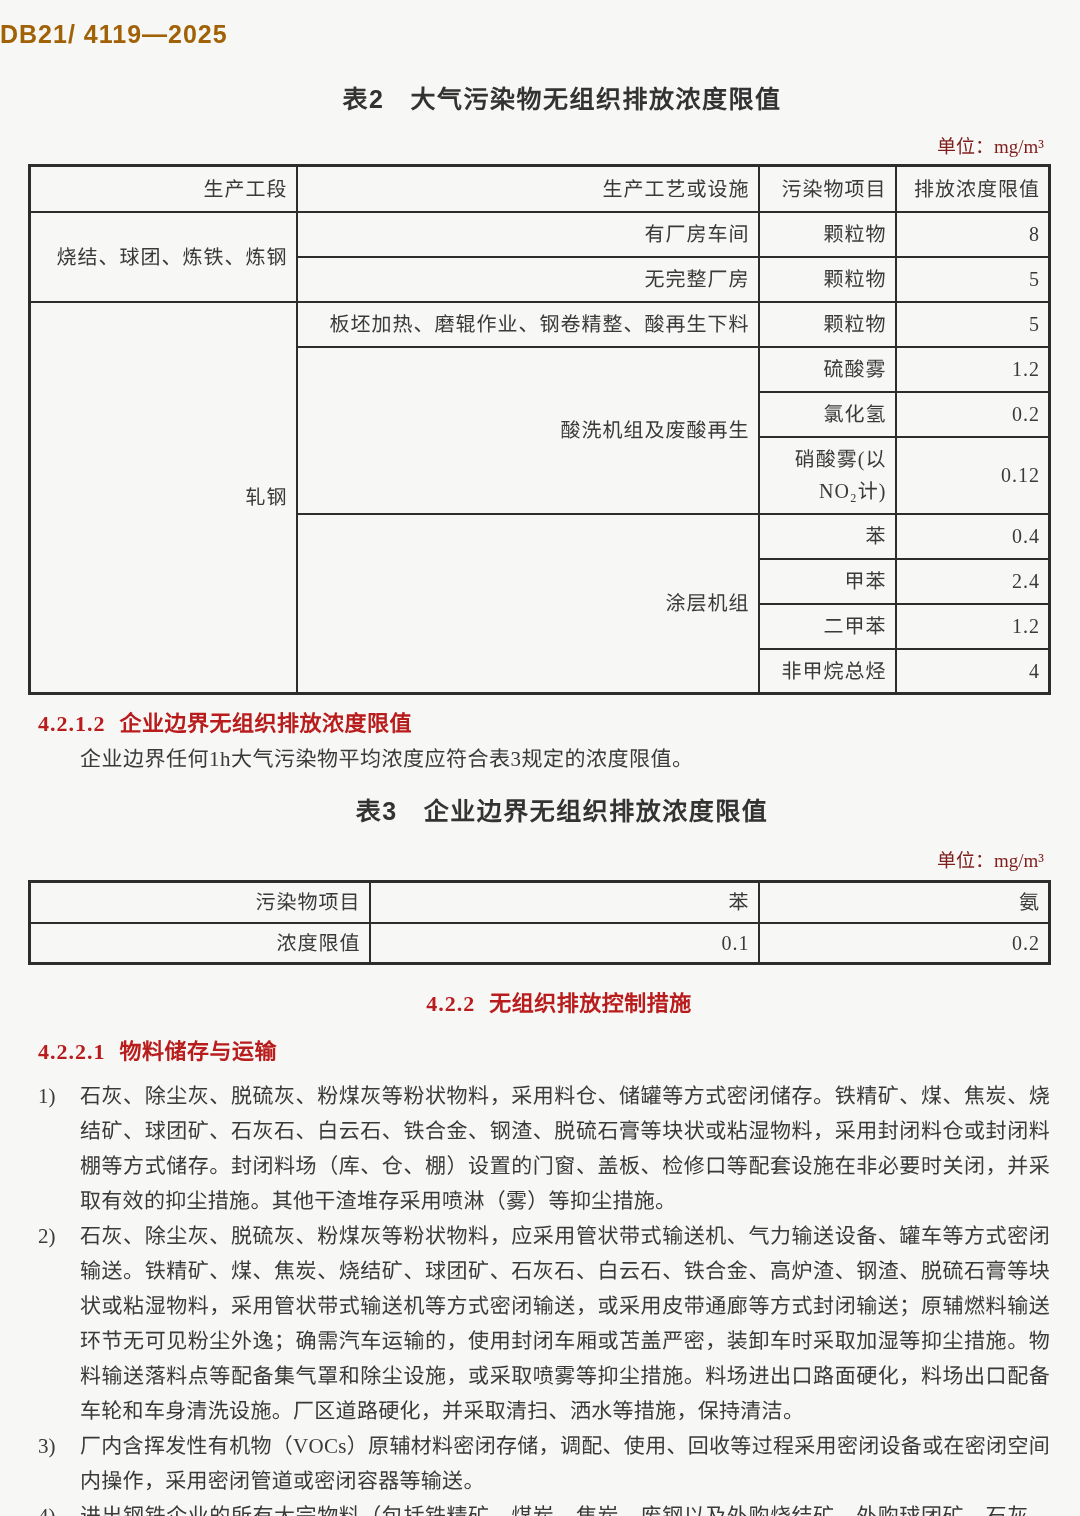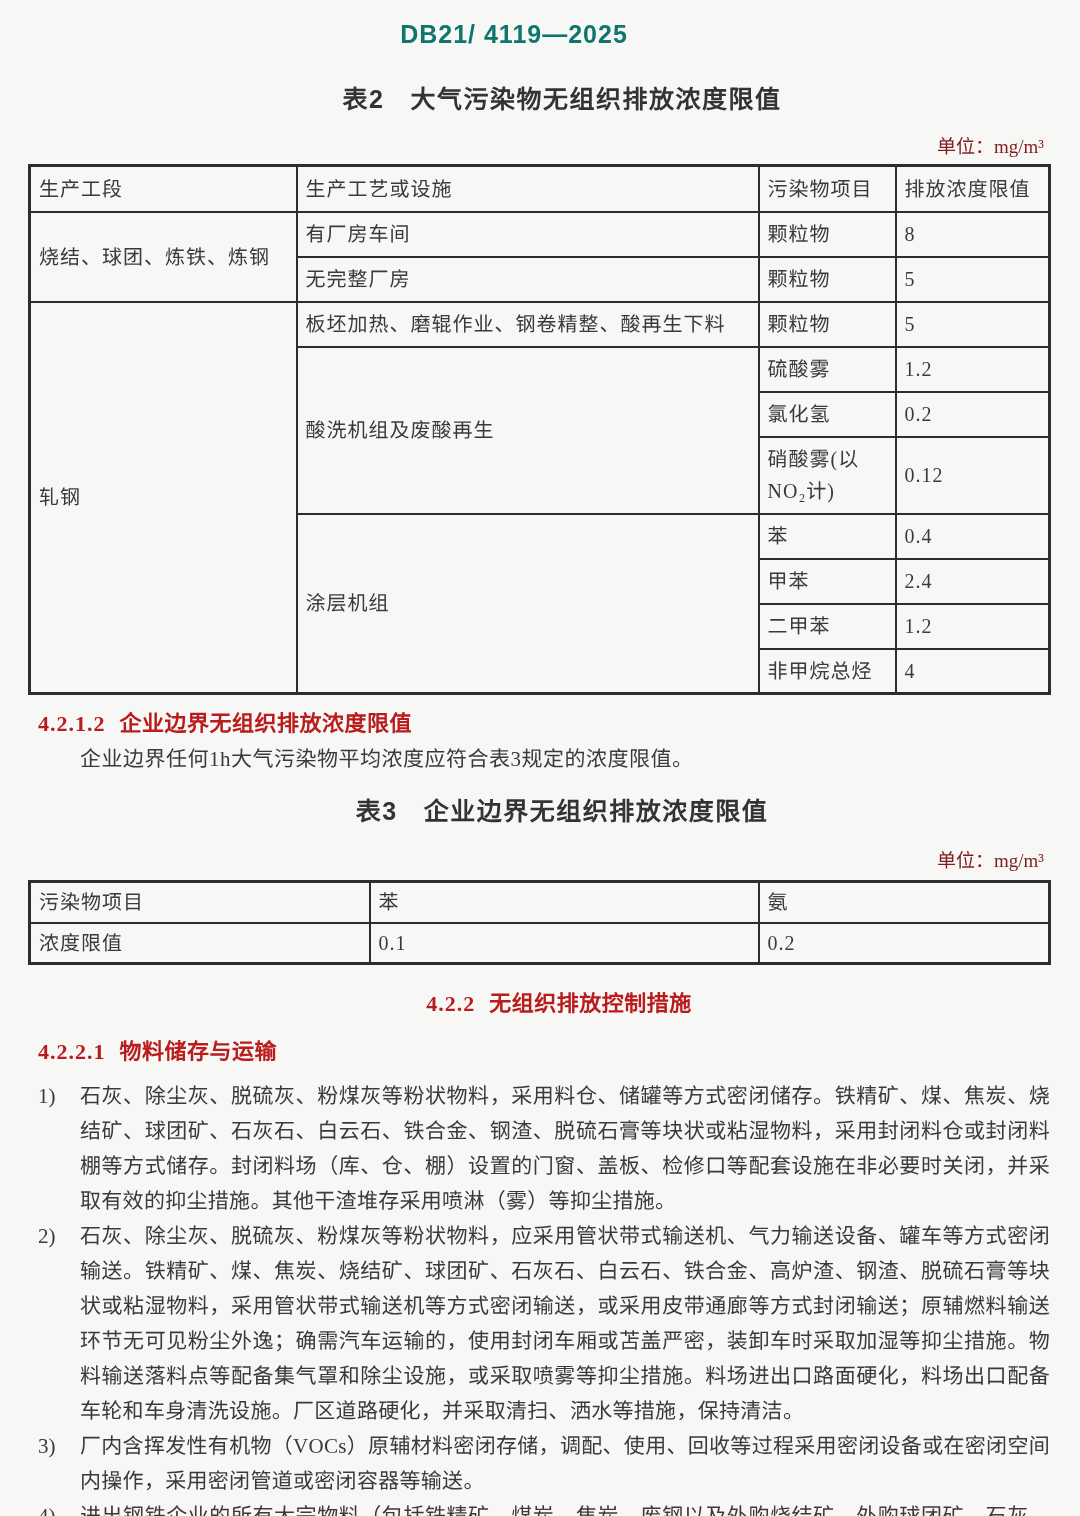--- a/index.html
+++ b/index.html
@@ -11,26 +11,26 @@
   }
   .page{
     position:relative;
     width:1080px;height:1516px;
     background:#f7f7f5;
     overflow:hidden;
   }
   .doc-header{
     padding-top:20px;
     padding-right:52px;
-    text-align:center;
+    text-align:left;
     font-family:"Liberation Sans","DejaVu Sans",sans-serif;
     font-weight:bold;
     font-size:25px;
     letter-spacing:1px;
-    color:#0f766e;
+    color:#a16207;
   }
   .table-title{
     margin-top:30px;
     text-align:center;
     font-family:"Liberation Sans","DejaVu Sans",sans-serif;
     font-weight:bold;
     font-size:25px;
     color:#333;
     letter-spacing:1.5px;
     padding-left:44px;
@@ -46,21 +46,21 @@
   table{
     border-collapse:collapse;
     table-layout:fixed;
     width:1020px;
     margin-left:28px;
     margin-top:6px;
     border:3px solid #2d2d2d;
   }
   th,td{
     border:2px solid #2d2d2d;
-    text-align:left;
+    text-align:right;
     vertical-align:middle;
     font-size:20px;
     font-weight:normal;
     color:#3a3a3a;
     padding:2px 8px;
     letter-spacing:1px;
     line-height:1.6;
   }
   #table2 tr{height:45px;}
   #table2 tr.hdr{height:46px;}

